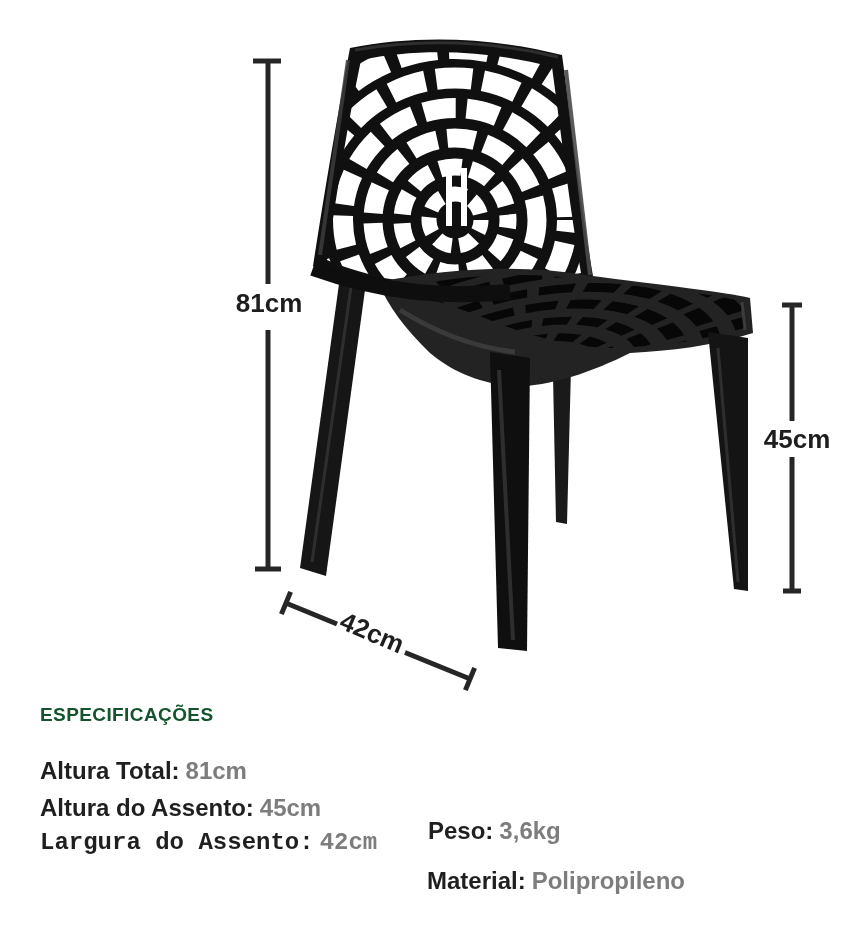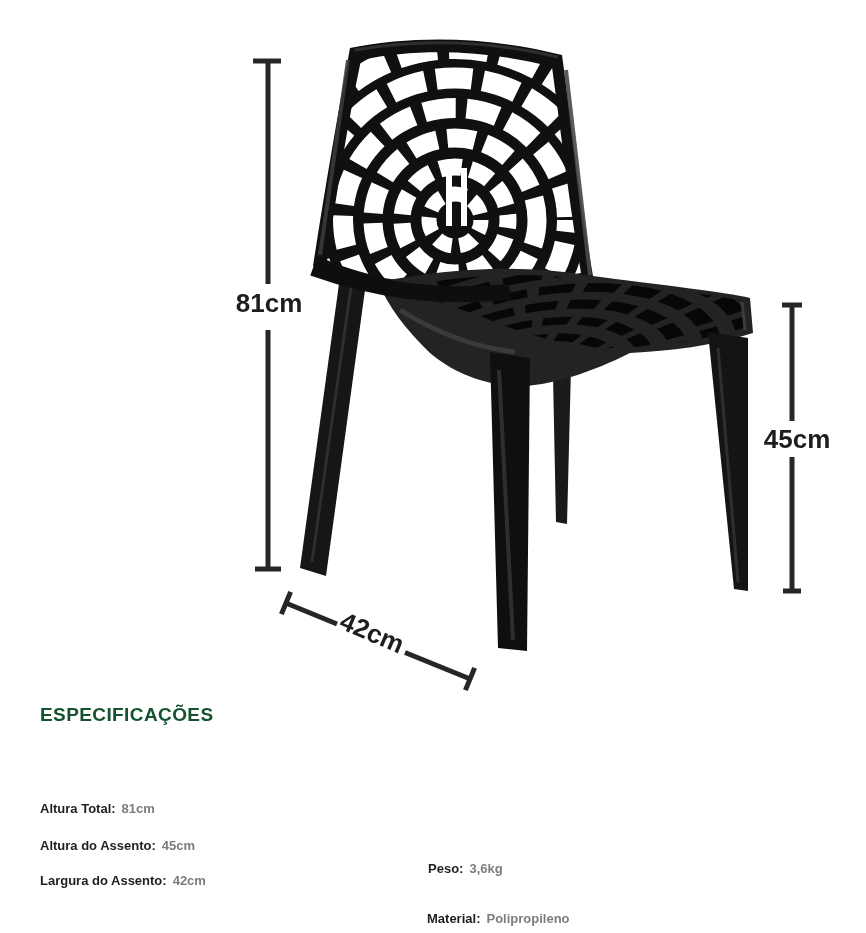--- a/index.html
+++ b/index.html
@@ -28,25 +28,24 @@
   .specs-title{
     position:absolute;
     left:40px;top:704px;
     font-size:19px;
     font-weight:800;
     letter-spacing:0.4px;
     color:#14532d;
   }
   .spec-row{
     position:absolute;
-    font-size:13px;
+    font-size:24px;
     font-weight:700;
     color:#1f1f1f;
     white-space:nowrap;
-    margin-top:44px;
   }
   .spec-row .val{
     color:#7d7d7d;
     margin-left:6px;
   }
 </style>
 </head>
 <body>
 
 <div class="canvas">
@@ -152,21 +151,21 @@
   <div class="dim-label rot" style="left:372px;top:633px;">42cm</div>
 
   <div class="specs-title">ESPECIFICAÇÕES</div>
 
   <div class="spec-row" style="left:40px;top:757px;">
     <span class="lbl">Altura Total:</span><span class="val">81cm</span>
   </div>
   <div class="spec-row" style="left:40px;top:794px;">
     <span class="lbl">Altura do Assento:</span><span class="val">45cm</span>
   </div>
-  <div class="spec-row" style="left:40px;top:829px;">
+  <div class="spec-row" style="left:40px;top:829px;font-family:Liberation Mono, monospace;">
     <span class="lbl">Largura do Assento:</span><span class="val">42cm</span>
   </div>
 
   <div class="spec-row" style="left:428px;top:817px;">
     <span class="lbl">Peso:</span><span class="val">3,6kg</span>
   </div>
   <div class="spec-row" style="left:427px;top:867px;">
     <span class="lbl">Material:</span><span class="val">Polipropileno</span>
   </div>
 

